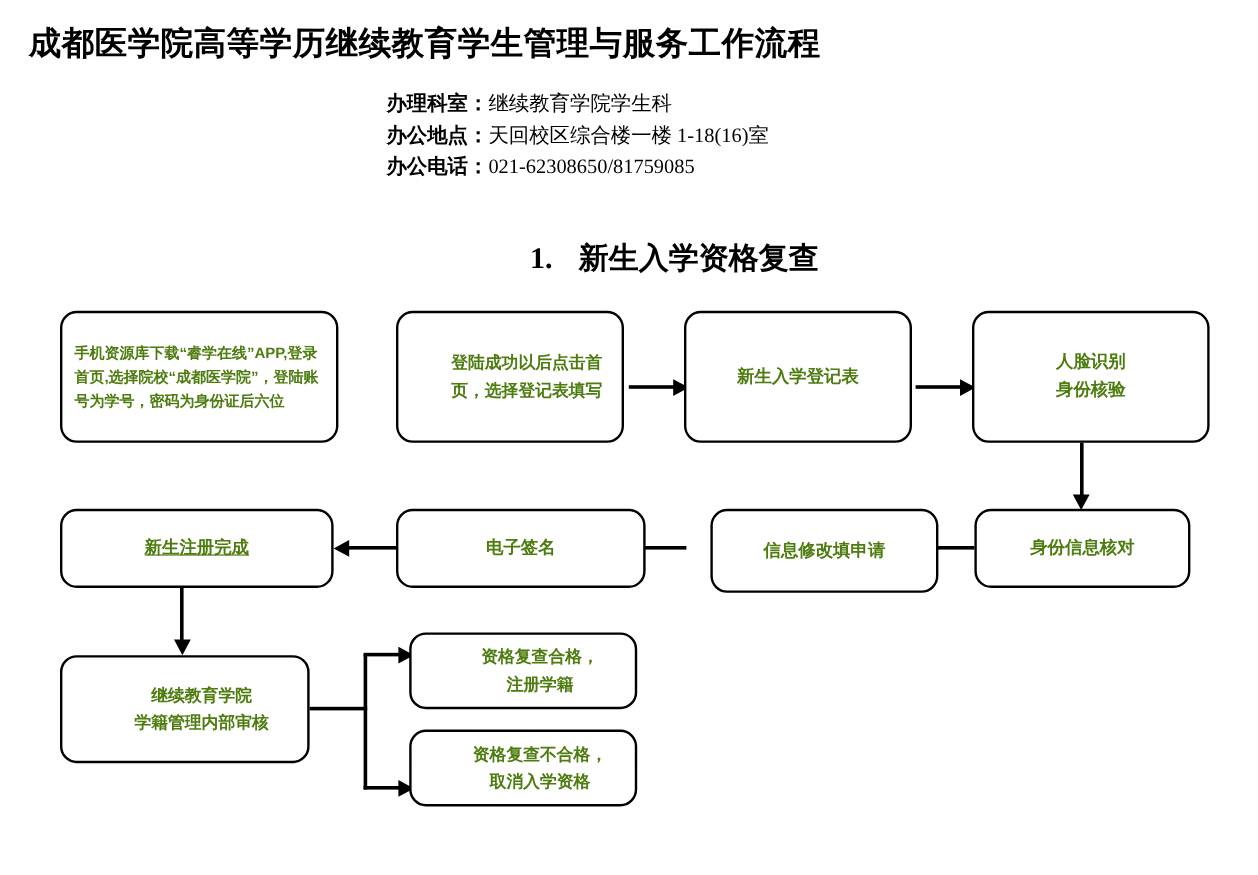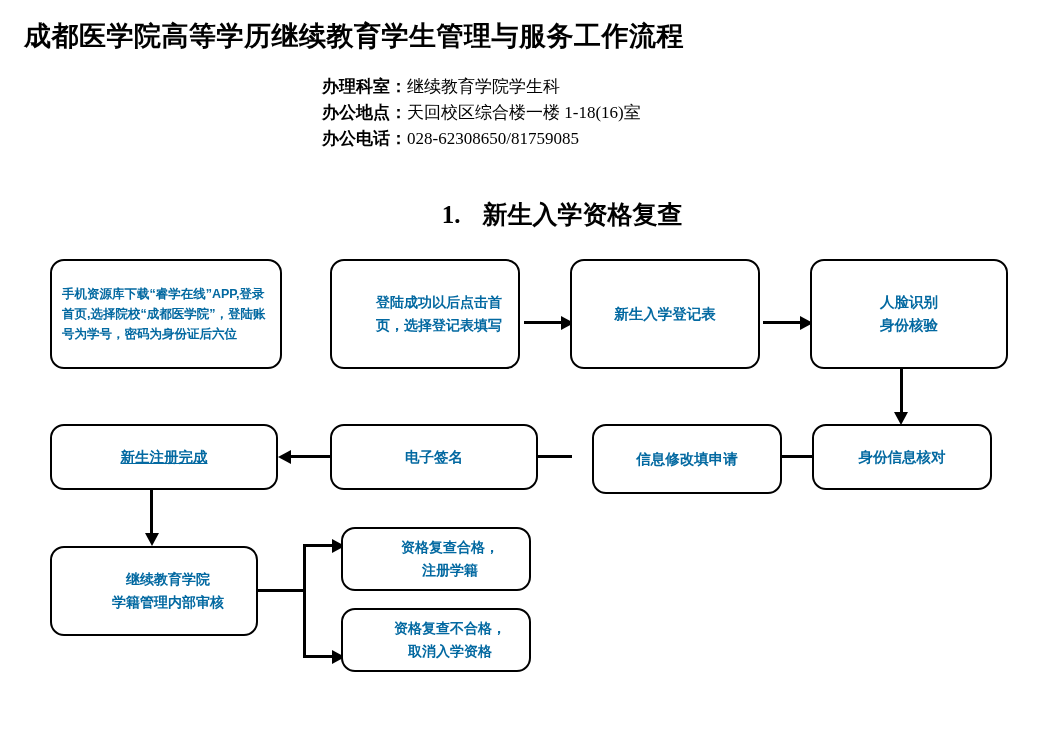--- a/index.html
+++ b/index.html
@@ -49,21 +49,21 @@
     box-sizing:border-box;
     border:2.4px solid #000;
     border-radius:14px;
     background:#fff;
     display:flex;
     align-items:center;
     justify-content:center;
     text-align:center;
     font-family:"Liberation Sans", sans-serif;
     font-weight:bold;
-    color:#0369a1;
+    color:#4d7c0f;
   }
   .node .txt{
     display:block;
     padding:0 8px;
     white-space:pre-line;
   }
   .n-dense{font-size:12.5px;line-height:20px;text-align:left;}
   .n-dense .txt{text-align:left;padding:0 10px;}
   .n-mid{font-size:14px;line-height:23px;padding-left:28px;}
   .n-reg{font-size:14.5px;line-height:23px;}
@@ -97,21 +97,21 @@
   <div class="doc-title">成都医学院高等学历继续教育学生管理与服务工作流程</div>
 
   <div class="info-block">
     <div class="info-row">
       <span class="info-label">办理科室：</span><span class="info-value">继续教育学院学生科</span>
     </div>
     <div class="info-row">
       <span class="info-label">办公地点：</span><span class="info-value">天回校区综合楼一楼 1-18(16)室</span>
     </div>
     <div class="info-row">
-      <span class="info-label">办公电话：</span><span class="info-value">028-62308650/81759085</span>
+      <span class="info-label">办公电话：</span><span class="info-value">021-62308650/81759085</span>
     </div>
   </div>
 
   <div class="section-heading">
     <span class="section-num">1.</span><span>新生入学资格复查</span>
   </div>
 
   <div class="node n-dense" style="left:50px;top:259px;width:232px;height:110px;">
     <span class="txt">手机资源库下载“睿学在线”APP,登录首页,选择院校“成都医学院”，登陆账号为学号，密码为身份证后六位</span>
   </div>

